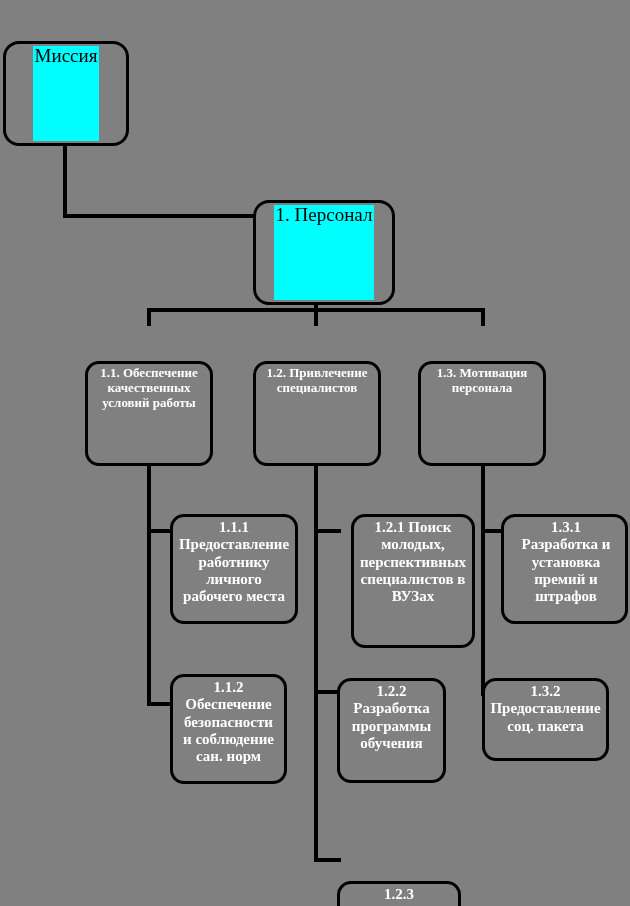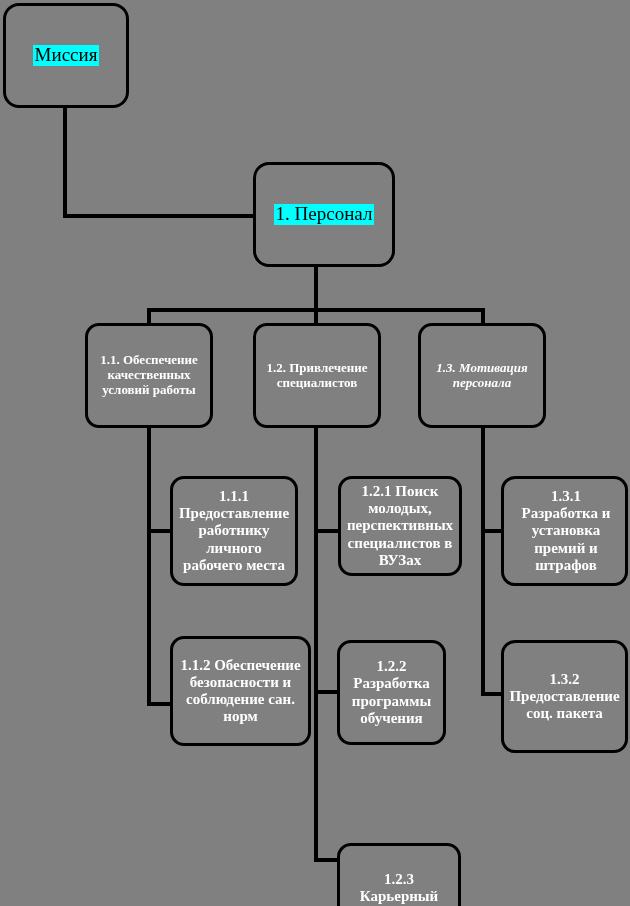--- a/index.html
+++ b/index.html
@@ -15,24 +15,24 @@
     overflow: hidden;
     font-family: "Liberation Serif", "DejaVu Serif", serif;
   }
   .node {
     position: absolute;
     box-sizing: border-box;
     border: 3px solid #000000;
     border-radius: 14px;
     background: #808080;
     display: flex;
-    align-items: center;
     justify-content: center;
     text-align: center;
     padding: 2px 6px;
+    margin-top: 38px;
   }
   .node .label {
     font-weight: bold;
     color: #ffffff;
     line-height: 1.15;
     font-size: 13px;
     letter-spacing: 0px;
   }
   .node.root, .node.level1 {
     border-radius: 16px;
@@ -93,45 +93,45 @@
   </div>
 
   <div class="node level2" style="left:85px; top:323px; width:128px; height:105px;">
     <span class="label">1.1. Обеспечение качественных условий работы</span>
   </div>
 
   <div class="node level2" style="left:253px; top:323px; width:128px; height:105px;">
     <span class="label">1.2. Привлечение специалистов</span>
   </div>
 
-  <div class="node level2" style="left:418px; top:323px; width:128px; height:105px;font-style:italic;">
+  <div class="node level2" style="left:418px; top:323px; width:128px; height:105px;">
     <span class="label">1.3. Мотивация персонала</span>
   </div>
 
   <div class="node level3" style="left:170px; top:476px; width:128px; height:110px;">
     <span class="label">1.1.1 Предоставление работнику личного рабочего места</span>
   </div>
 
-  <div class="node level3" style="left:338px; top:476px; width:124px; height:100px;">
+  <div class="node level3" style="left:351px; top:476px; width:124px; height:134px;">
     <span class="label">1.2.1 Поиск молодых, перспективных специалистов в ВУЗах</span>
   </div>
 
   <div class="node level3" style="left:501px; top:476px; width:127px; height:110px;padding-left:9px;">
     <span class="label">1.3.1 Разработка и установка премий и штрафов</span>
   </div>
 
-  <div class="node level3" style="left:170px; top:636px; width:141px; height:110px;">
+  <div class="node level3" style="left:170px; top:636px; width:117px; height:110px;">
     <span class="label">1.1.2 Обеспечение безопасности и соблюдение сан. норм</span>
   </div>
 
   <div class="node level3" style="left:337px; top:640px; width:109px; height:105px;">
     <span class="label">1.2.2 Разработка программы обучения</span>
   </div>
 
-  <div class="node level3" style="left:501px; top:640px; width:127px; height:113px;">
+  <div class="node level3" style="left:482px; top:640px; width:127px; height:83px;">
     <span class="label">1.3.2 Предоставление соц. пакета</span>
   </div>
 
   <div class="node level3" style="left:337px; top:843px; width:124px; height:108px;">
     <span class="label">1.2.3 Карьерный рост</span>
   </div>
 
 </div>
 
 </body></html>

